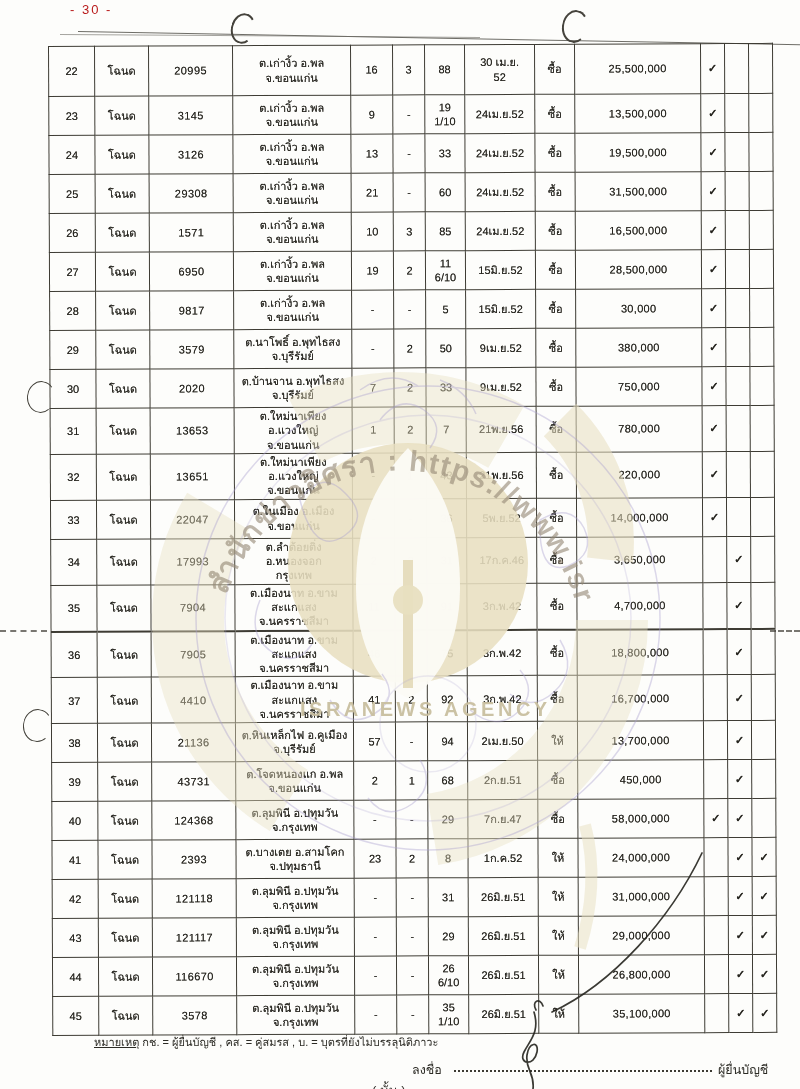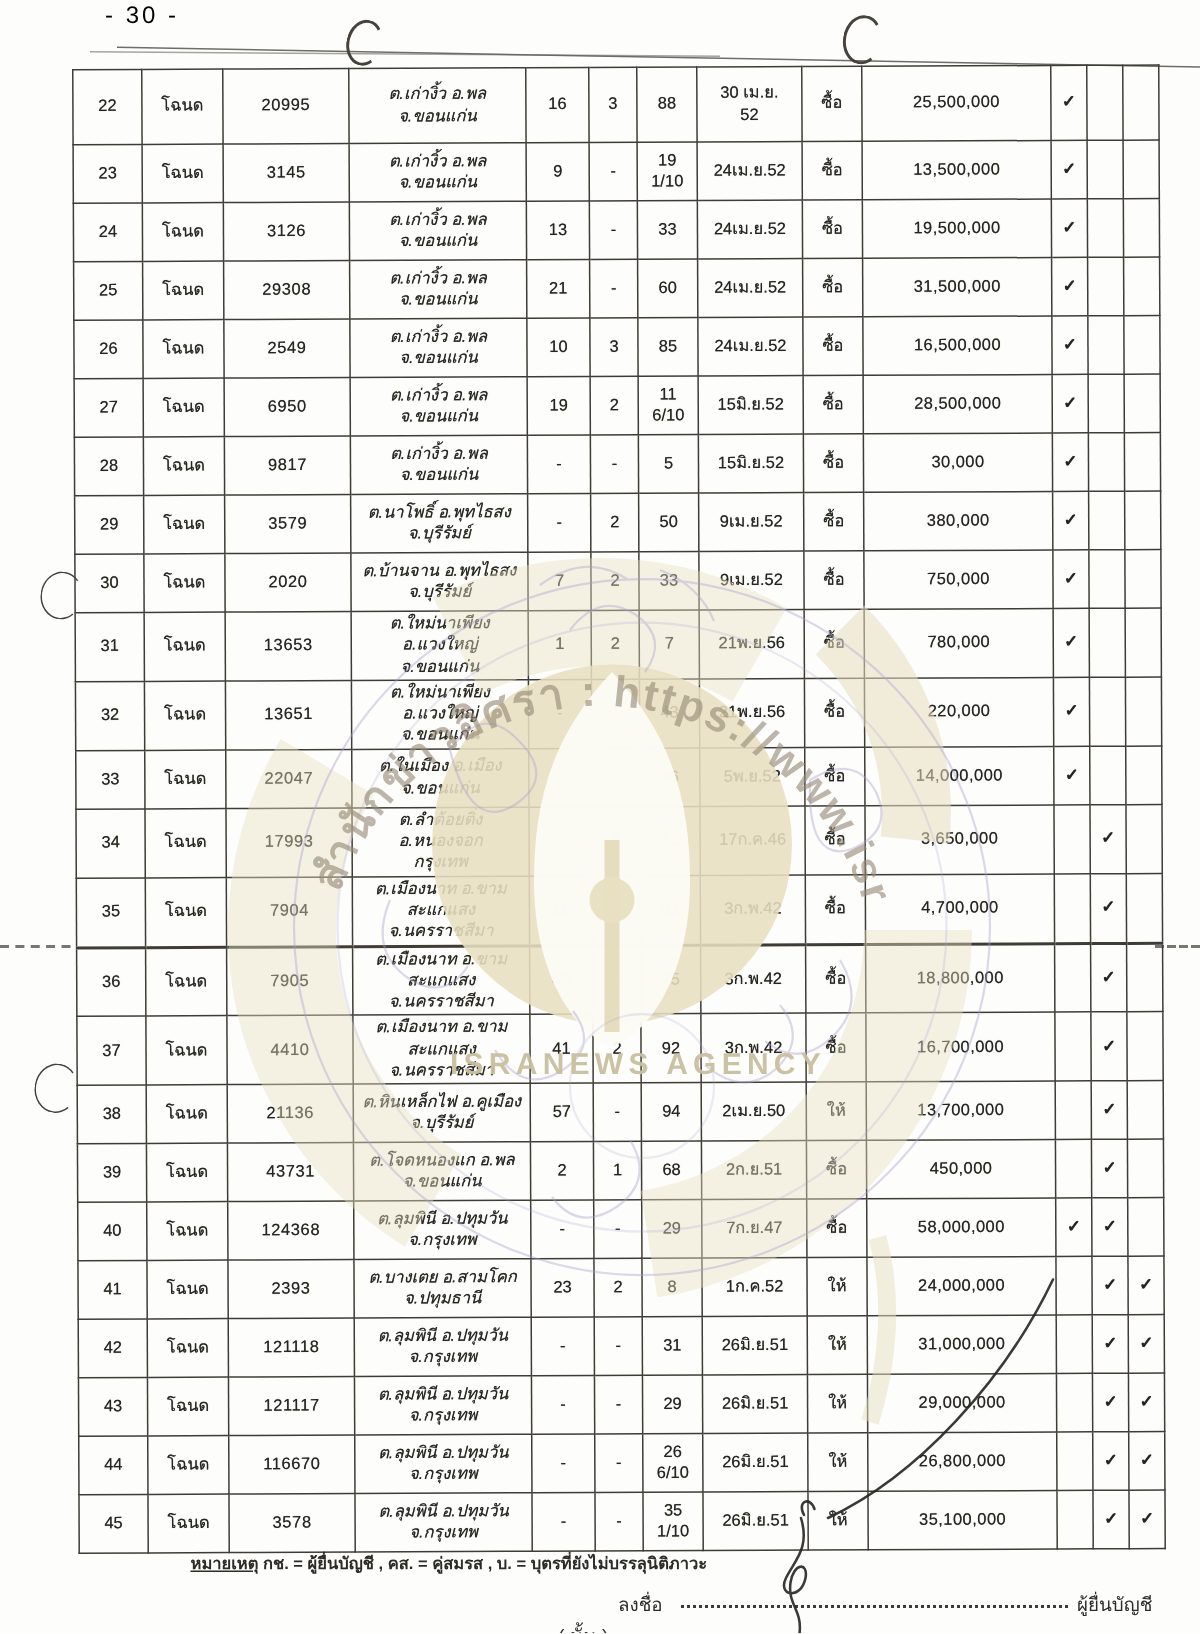--- a/index.html
+++ b/index.html
@@ -1,19 +1,19 @@
 <!DOCTYPE html>
 <html><head>
 <meta charset="utf-8">
 <style>
   html,body{margin:0;padding:0;background:#ffffff;}
   .page{position:relative;width:800px;height:1089px;background:#fdfdfb;overflow:hidden;
         font-family:"Liberation Sans",sans-serif;color:#25241e;}
   
-  .page-number{position:absolute;left:70px;top:2px;font-size:16px;letter-spacing:2px;color:#000000;}
+  .page-number{position:absolute;left:70px;top:2px;font-size:13px;letter-spacing:2px;color:#b91c1c;}
   .crease-line{position:absolute;left:78px;top:31px;width:760px;height:0;
                border-top:1.6px solid #55534c;transform:rotate(1.05deg);transform-origin:left top;opacity:.85;}
   .crease-line2{position:absolute;left:60px;top:34px;width:420px;height:0;
                border-top:1px solid #6b6962;transform:rotate(.4deg);transform-origin:left top;opacity:.6;}
   .hole{position:absolute;border:2px solid #45433c;border-right-color:transparent;border-radius:50%;}
   .hole.h1{left:231px;top:13px;width:20px;height:27px;transform:rotate(14deg);}
   .hole.h2{left:562px;top:10px;width:22px;height:29px;transform:rotate(10deg);}
   .hole.h3{left:27px;top:381px;width:26px;height:30px;transform:rotate(8deg);border-width:1.6px;}
   .hole.h4{left:23px;top:709px;width:27px;height:31px;transform:rotate(8deg);border-width:1.6px;}
   .fold-dash{position:absolute;top:630px;height:0;border-top:2px dashed #57554e;opacity:.8;}
@@ -24,30 +24,30 @@
   table.deeds{border-collapse:collapse;table-layout:fixed;width:724px;}
   table.deeds td{border:1.3px solid #3e3c34;vertical-align:middle;text-align:center;
       font-size:11px;line-height:1.3;padding:1px 2px;white-space:pre-line;
       text-shadow:0 0 .45px rgba(45,43,38,.75);color:#26251f;}
   table.deeds tr{height:39px;}
   table.deeds tr.tall{height:50px;}
   table.deeds tr.fold td{border-top-width:2px;}
   td.c0{text-align:left;padding-left:9px;font-size:13px;}
   td.c1{text-align:left;padding-left:6px;font-size:11.5px;}
   td.c2{text-align:left;padding-left:12px;font-size:12.5px;letter-spacing:.4px;}
-  td.c3{text-align:left;padding-left:5px;font-size:10px;line-height:1.45;font-style:italic;}
+  td.c3{text-align:left;padding-left:5px;font-size:10px;line-height:1.45;}
   td.c4,td.c5,td.c6{font-size:10.5px;}
   td.c7{font-size:10.5px;}
   td.c8{font-size:10.5px;}
   td.c9{text-align:right;padding-right:9px;font-size:12.5px;letter-spacing:.3px;}
   td.c10,td.c11,td.c12{font-size:13px;font-weight:bold;padding:0;}
   
   .wm{position:absolute;left:0;top:0;z-index:5;pointer-events:none;}
   
-  .legend{position:absolute;left:94px;top:1033px;font-size:11px;font-weight:bold;color:#2c2b25;z-index:2;margin-left:33px;}
+  .legend{position:absolute;left:94px;top:1033px;font-size:11px;font-weight:normal;color:#2c2b25;z-index:2;}
   .legend .u{text-decoration:underline;}
   .signrow{position:absolute;left:412px;top:1056px;width:388px;font-size:12.5px;color:#2c2b25;z-index:2;}
   .signrow .lbl{position:absolute;left:0;top:4px;font-family:Liberation Mono, monospace;}
   .signrow .dots{position:absolute;left:42px;top:14px;width:258px;border-bottom:2px dotted #3c3a33;}
   .signrow .role{position:absolute;left:306px;top:4px;text-align:right;}
   .fragment{position:absolute;left:372px;top:1080px;height:9px;overflow:hidden;font-size:13px;
             color:#33322c;z-index:2;}
   .ink{position:absolute;left:0;top:0;z-index:8;pointer-events:none;}
 </style>
 </head>
@@ -145,21 +145,21 @@
             <td class="c7">24เม.ย.52</td>
             <td class="c8">ซื้อ</td>
             <td class="c9">31,500,000</td>
             <td class="c10">✓</td>
             <td class="c11"></td>
             <td class="c12"></td>
           </tr>
           <tr>
             <td class="c0">26</td>
             <td class="c1">โฉนด</td>
-            <td class="c2">2549</td>
+            <td class="c2">1571</td>
             <td class="c3">ต.เก่างิ้ว อ.พล
 จ.ขอนแก่น</td>
             <td class="c4">10</td>
             <td class="c5">3</td>
             <td class="c6">85</td>
             <td class="c7">24เม.ย.52</td>
             <td class="c8">ซื้อ</td>
             <td class="c9">16,500,000</td>
             <td class="c10">✓</td>
             <td class="c11"></td>

